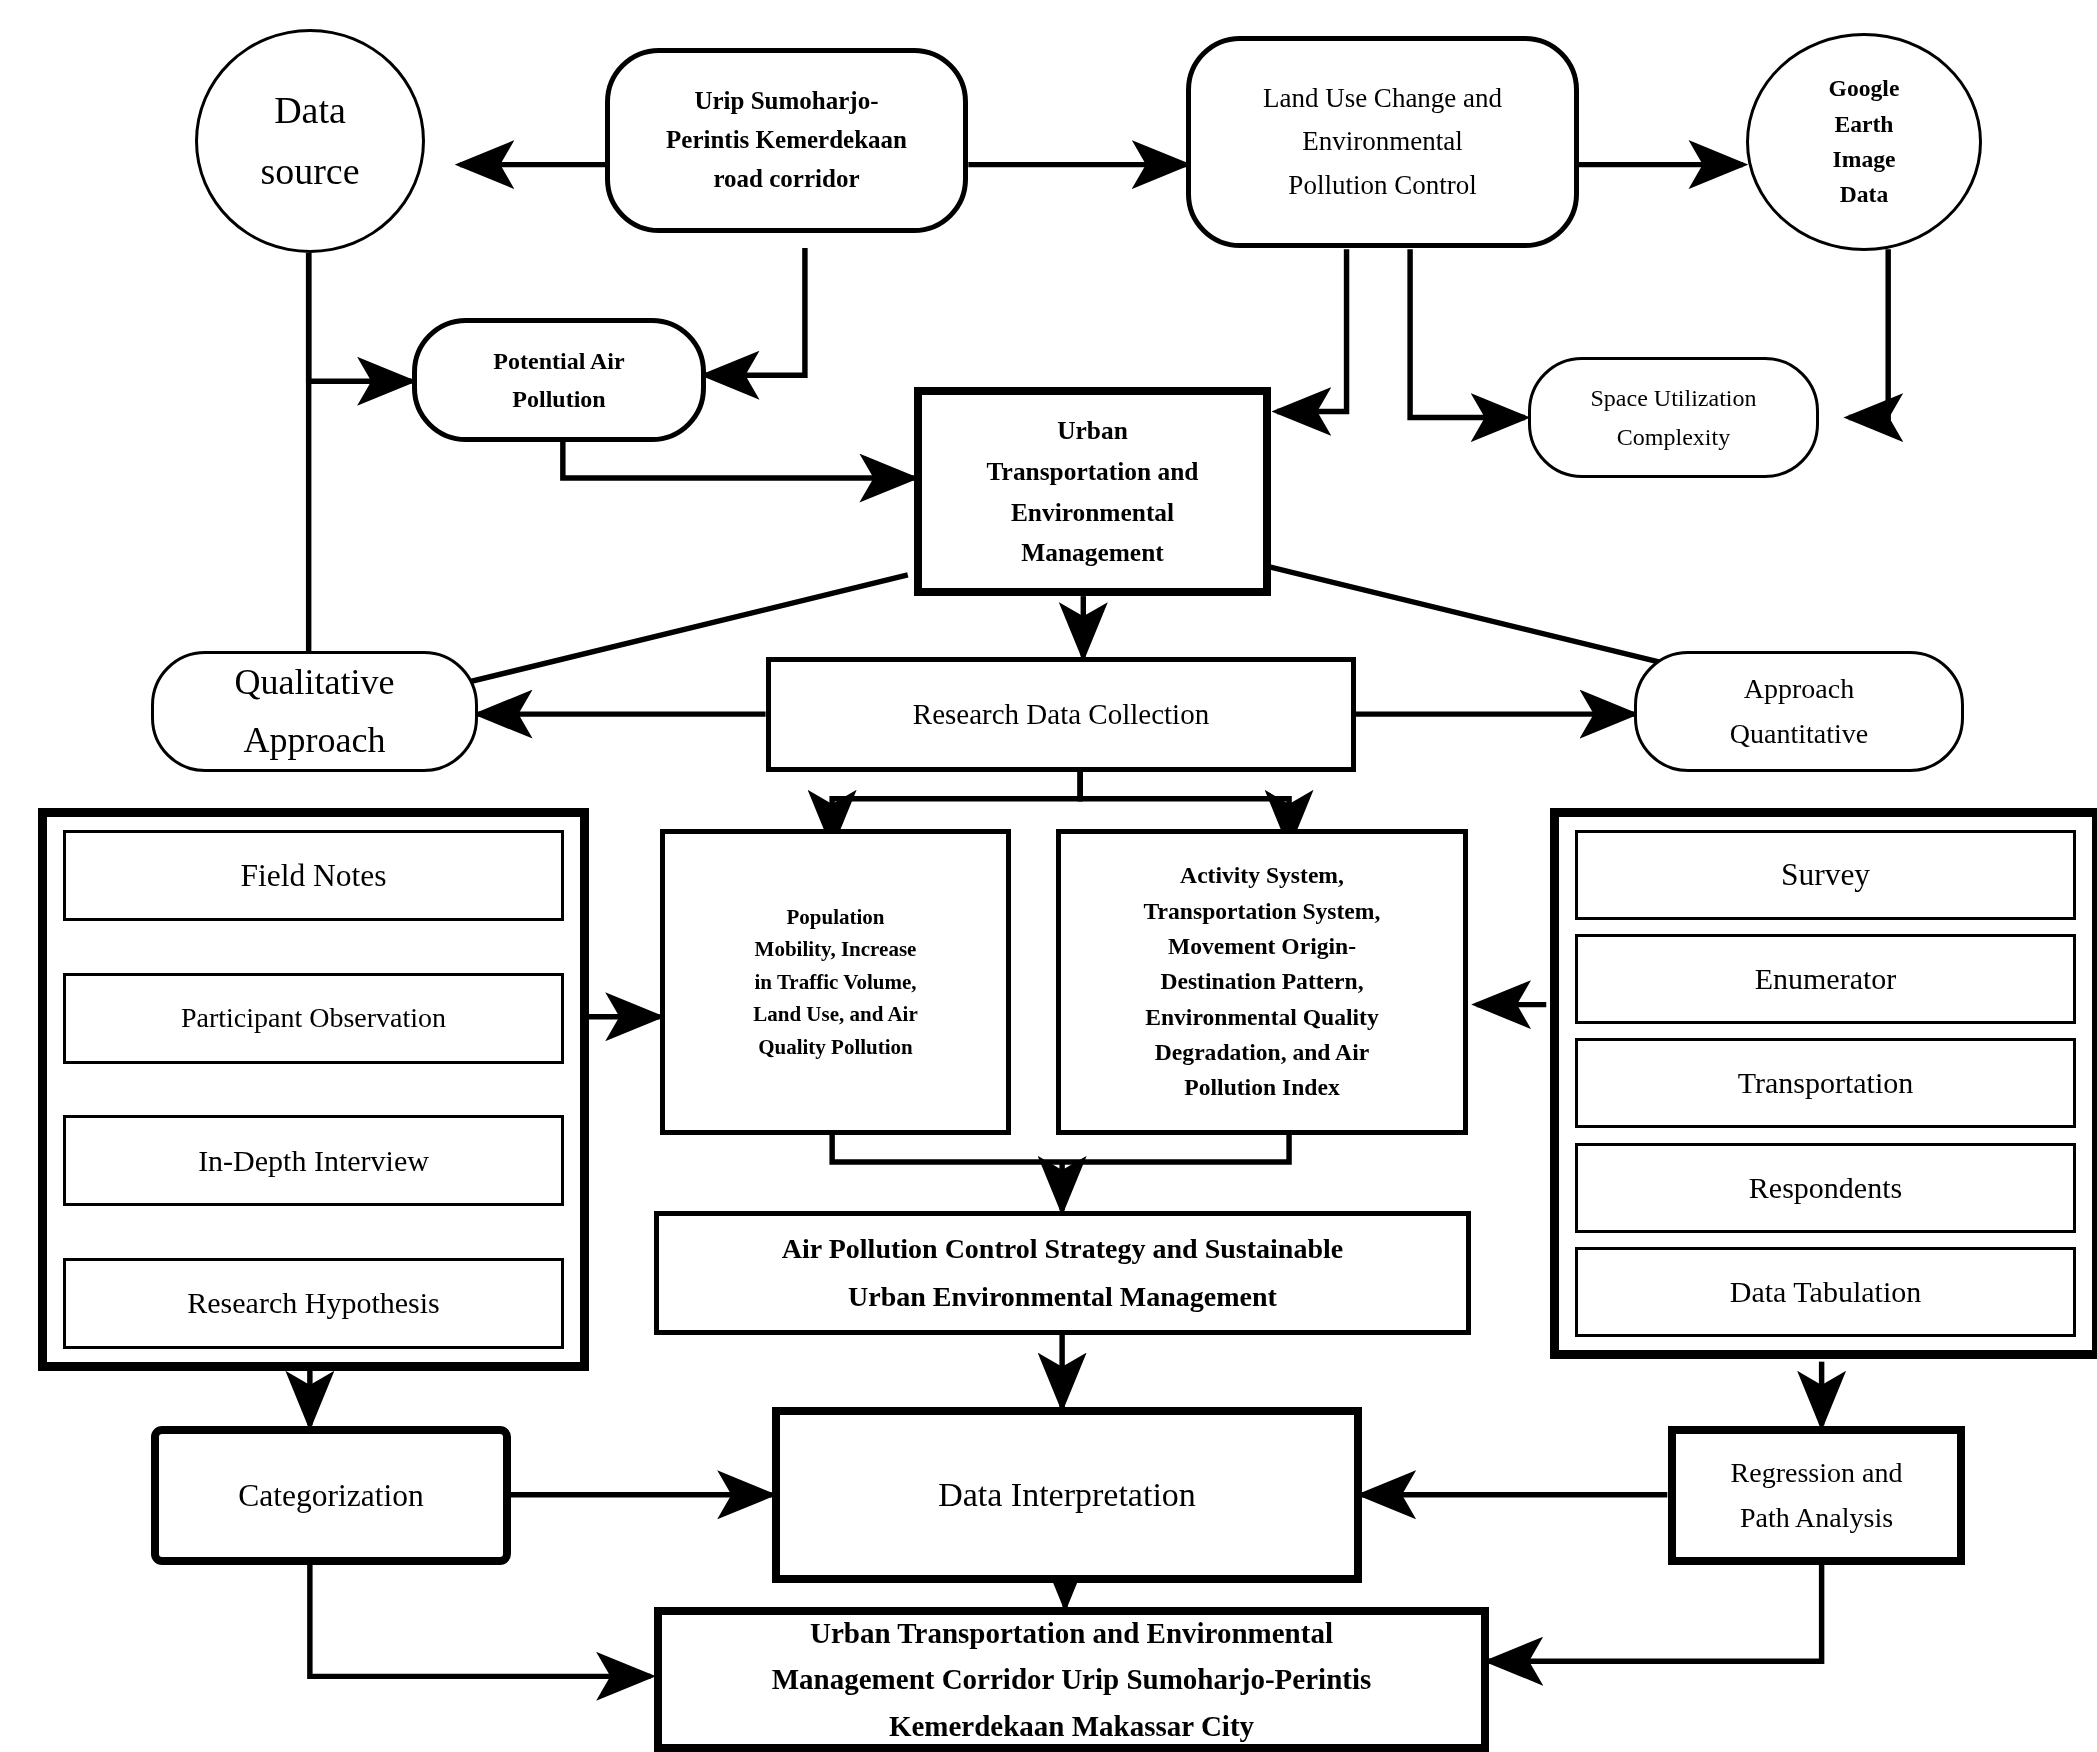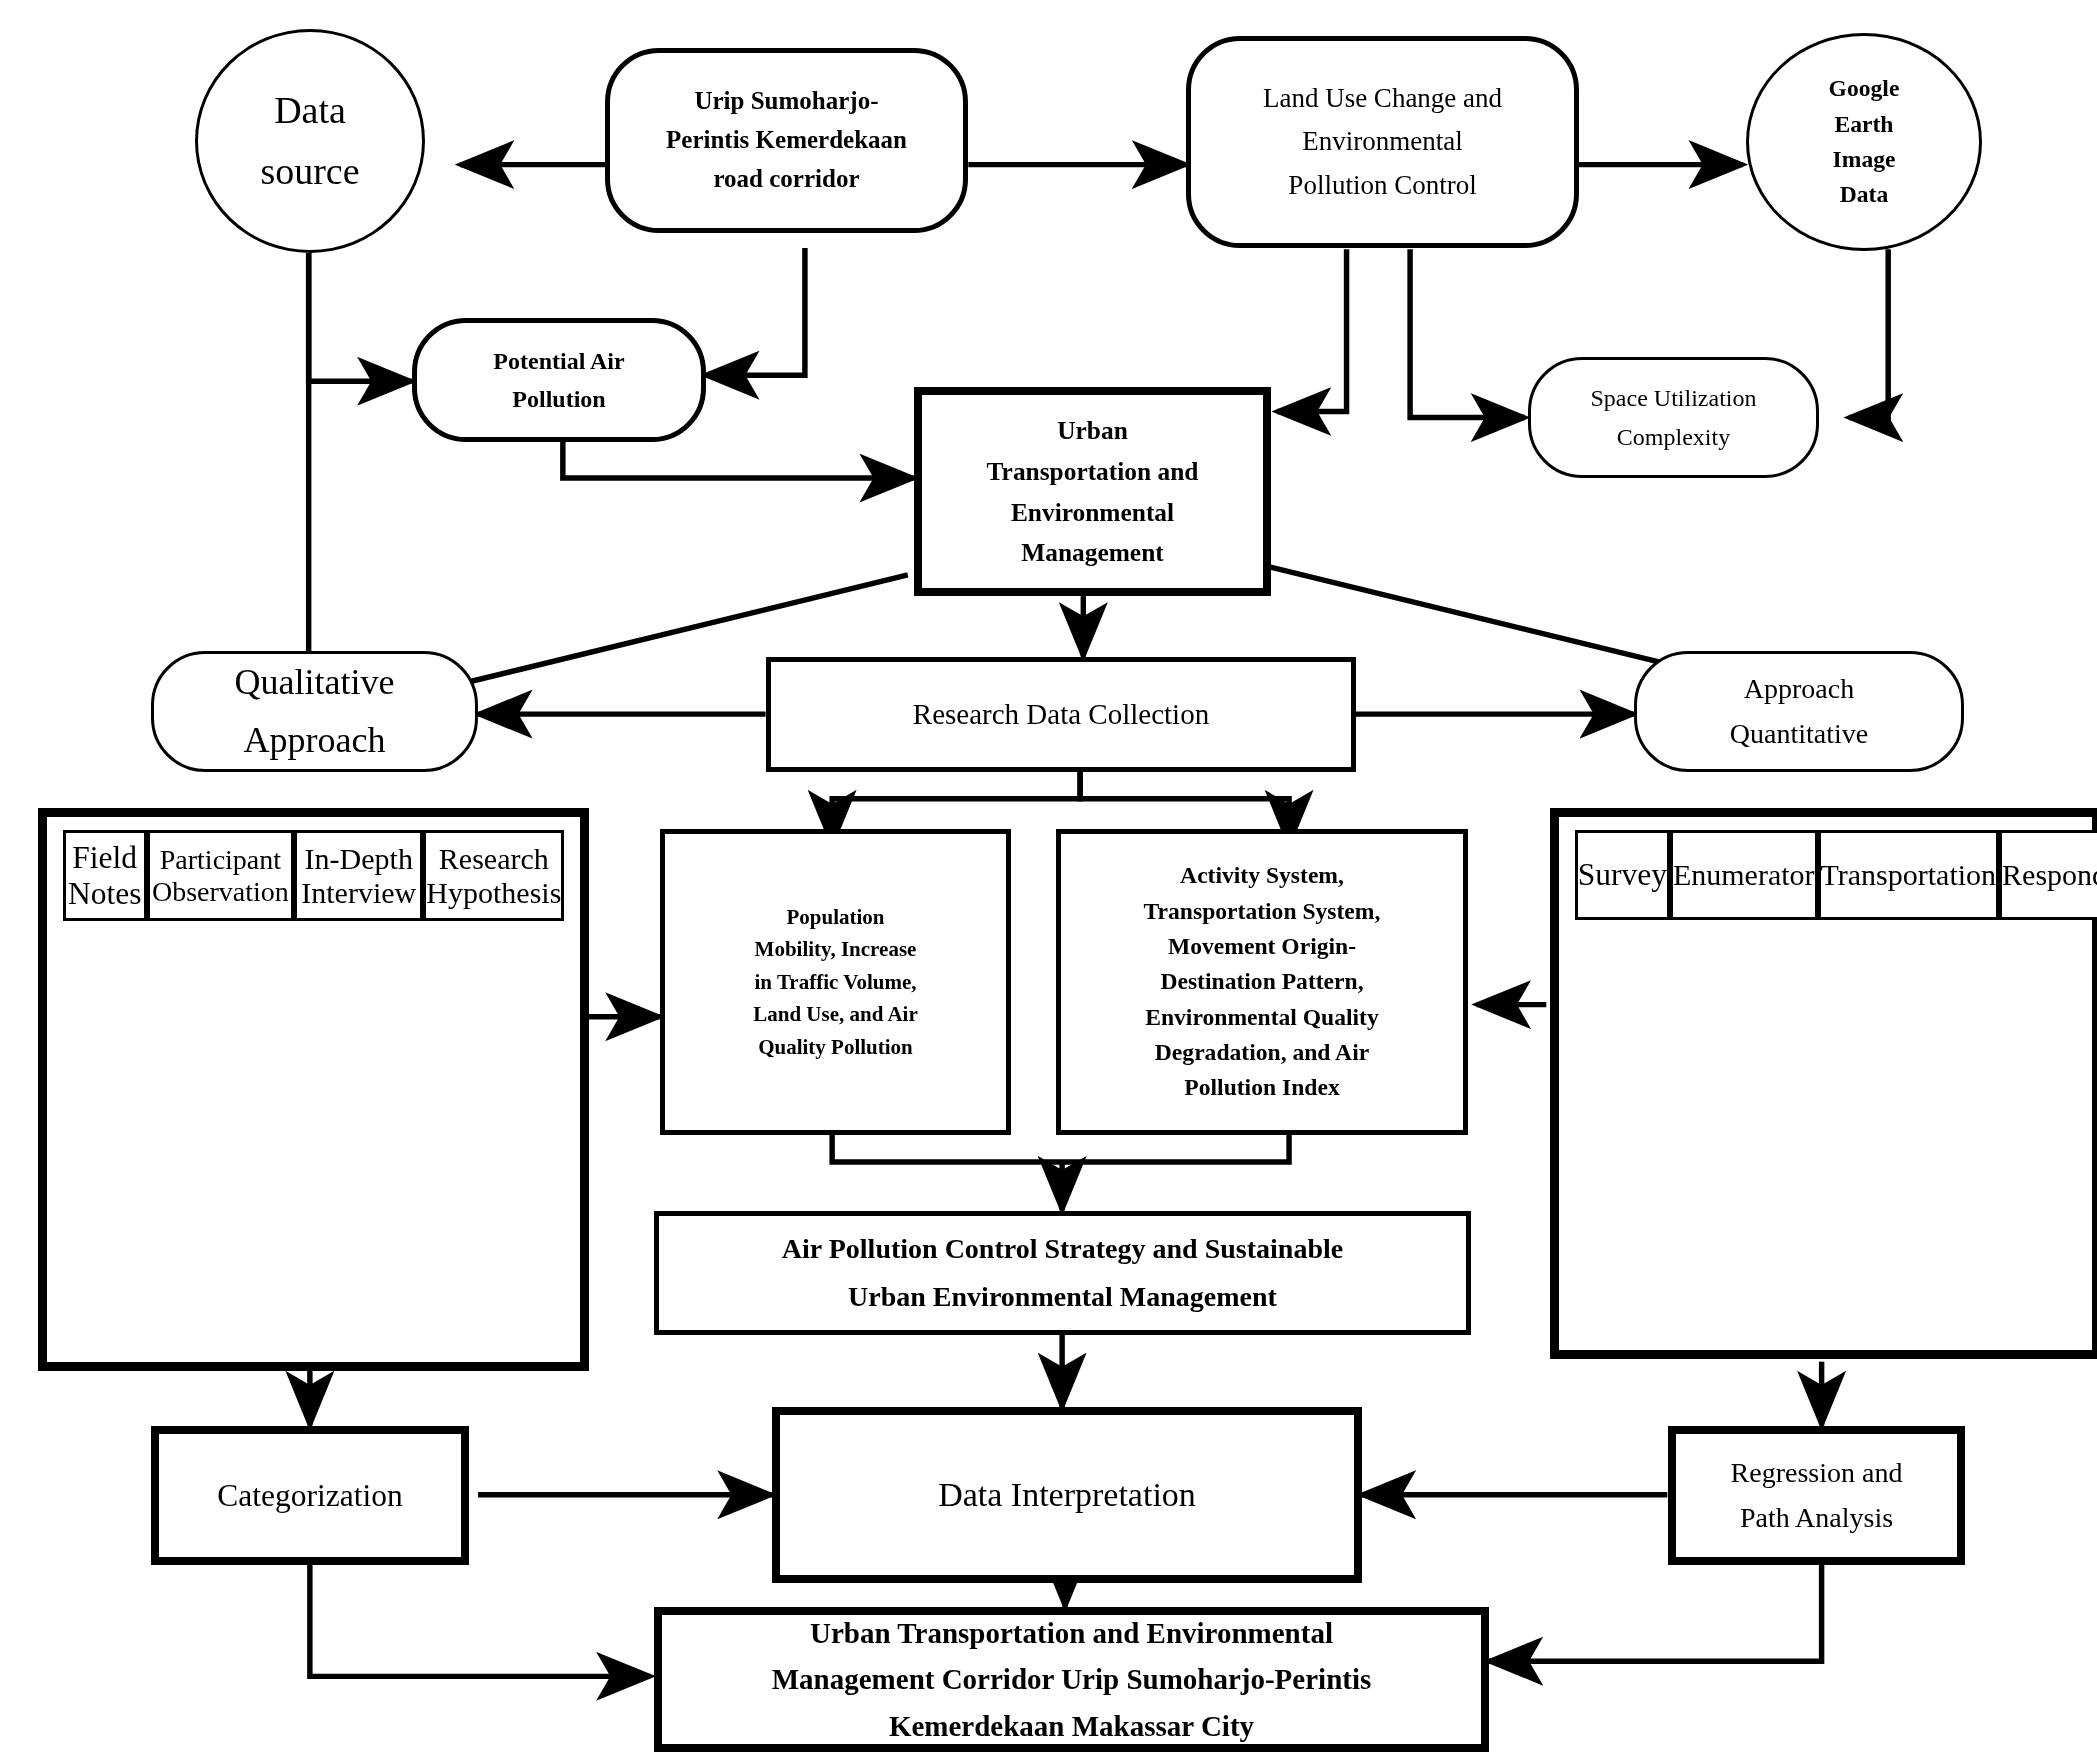--- a/index.html
+++ b/index.html
@@ -8,21 +8,21 @@
   svg#edges{position:absolute;left:0;top:0;width:2097px;height:1752px;}
   .node{position:absolute;box-sizing:border-box;display:flex;align-items:center;
         justify-content:center;text-align:center;color:#000;background:#fff;}
   .node .txt{display:block;width:100%;padding:0 6px;box-sizing:border-box;}
   .ellipse{border:3.6px solid #000;border-radius:50%;}
   .stadium{border:5.4px solid #000;border-radius:54px;}
   .stadium-thin{border:3.6px solid #000;border-radius:54px;}
   .rect-thick{border:8.5px solid #000;}
   .rect-med{border:5.4px solid #000;}
   .grp{position:absolute;box-sizing:border-box;border:9.7px solid #000;background:#fff;
-       display:flex;flex-direction:row;justify-content:space-between;padding:13.3px 15.7px;}
+       display:flex;flex-direction:column;justify-content:space-between;padding:13.3px 15.7px;}
   .grp .item{box-sizing:border-box;border:3px solid #000;background:#fff;
        display:flex;align-items:center;justify-content:center;text-align:center;}
   .b{font-weight:bold;}
   .n{font-weight:normal;}
 </style>
 </head>
 <body>
 
 <div id="stage">
 
@@ -201,21 +201,21 @@
     <div class="item" style="height:90px;">
       <span style="font-size:30px;">Data Tabulation</span>
     </div>
   </div>
 
   <div class="node rect-med" style="left:654px;top:1211px;width:817px;height:124px;font-size:28px;line-height:1.7;">
     <span class="txt b" style="white-space:pre-line;">Air Pollution Control Strategy and Sustainable
 Urban Environmental Management</span>
   </div>
 
-  <div class="node rect-thick" style="left:151px;top:1426px;width:318px;height:139px;font-size:31.5px;">
+  <div class="node rect-thick" style="left:151px;top:1426px;width:360px;height:139px;font-size:31.5px;border-radius:11px;">
     <span class="txt n" style="white-space:pre-line;">Categorization</span>
   </div>
 
   <div class="node rect-thick" style="left:772px;top:1407px;width:590px;height:176px;font-size:34px;">
     <span class="txt n" style="white-space:pre-line;">Data Interpretation</span>
   </div>
 
   <div class="node rect-thick" style="left:1668px;top:1426px;width:297px;height:139px;font-size:28px;line-height:1.6;">
     <span class="txt n" style="white-space:pre-line;">Regression and
 Path Analysis</span>

